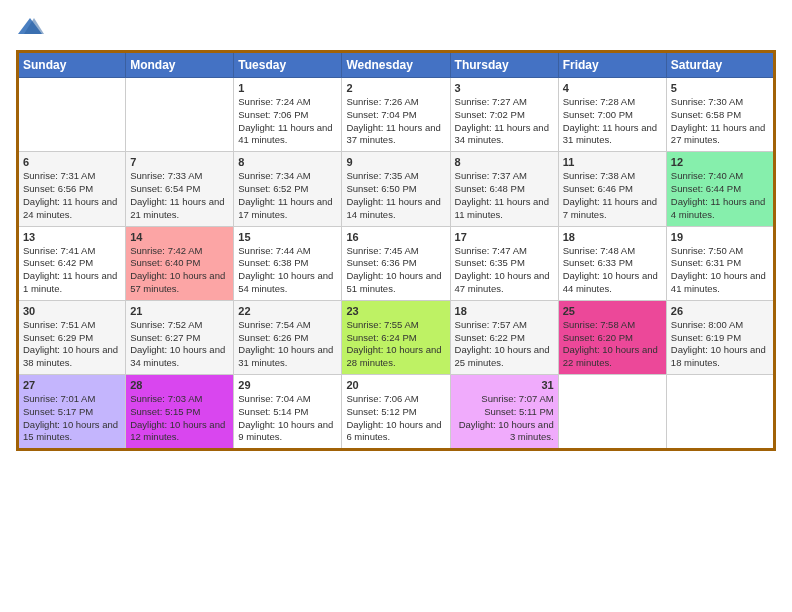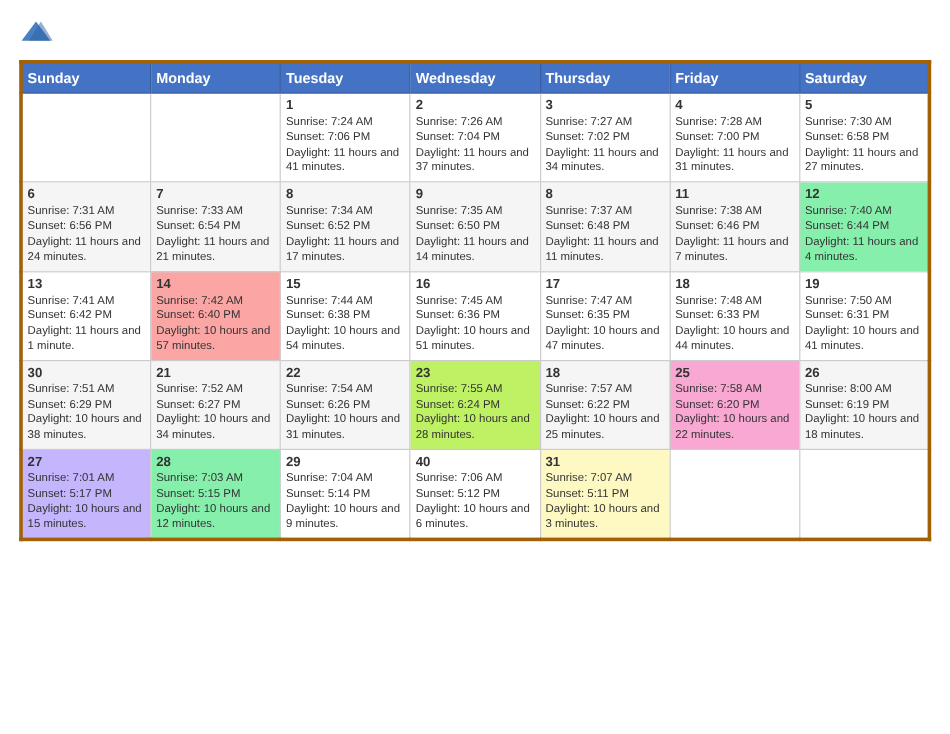--- a/index.html
+++ b/index.html
@@ -210,47 +210,47 @@
           <div class="day-info">Sunrise: 7:54 AM<br>Sunset: 6:26 PM<br>Daylight: 10 hours and 31 minutes.</div>
         </td>
         <td style="background: #bef264;">
           <span class="day-num">23</span>
           <div class="day-info">Sunrise: 7:55 AM<br>Sunset: 6:24 PM<br>Daylight: 10 hours and 28 minutes.</div>
         </td>
         <td style="background: rgb(245, 245, 245);">
           <span class="day-num">18</span>
           <div class="day-info">Sunrise: 7:57 AM<br>Sunset: 6:22 PM<br>Daylight: 10 hours and 25 minutes.</div>
         </td>
-        <td style="background: #f9a8d4;">
+        <td style="background: #ec4899;">
           <span class="day-num">25</span>
           <div class="day-info">Sunrise: 7:58 AM<br>Sunset: 6:20 PM<br>Daylight: 10 hours and 22 minutes.</div>
         </td>
         <td style="background: rgb(245, 245, 245);">
           <span class="day-num">26</span>
           <div class="day-info">Sunrise: 8:00 AM<br>Sunset: 6:19 PM<br>Daylight: 10 hours and 18 minutes.</div>
         </td>
       </tr>
       <tr>
         <td style="background: #c4b5fd; margin-top: 32px;">
           <span class="day-num">27</span>
           <div class="day-info">Sunrise: 7:01 AM<br>Sunset: 5:17 PM<br>Daylight: 10 hours and 15 minutes.</div>
         </td>
-        <td style="background: #86efac;">
+        <td style="background: #d946ef;">
           <span class="day-num">28</span>
           <div class="day-info">Sunrise: 7:03 AM<br>Sunset: 5:15 PM<br>Daylight: 10 hours and 12 minutes.</div>
         </td>
         <td style="background: rgb(255, 255, 255);">
           <span class="day-num">29</span>
           <div class="day-info">Sunrise: 7:04 AM<br>Sunset: 5:14 PM<br>Daylight: 10 hours and 9 minutes.</div>
         </td>
         <td style="background: rgb(255, 255, 255);">
-          <span class="day-num">40</span>
+          <span class="day-num">20</span>
           <div class="day-info">Sunrise: 7:06 AM<br>Sunset: 5:12 PM<br>Daylight: 10 hours and 6 minutes.</div>
         </td>
-        <td style="background: #fef9c3;">
+        <td style="background: #f0abfc; text-align: right;">
           <span class="day-num">31</span>
           <div class="day-info">Sunrise: 7:07 AM<br>Sunset: 5:11 PM<br>Daylight: 10 hours and 3 minutes.</div>
         </td>
         <td style="background: rgb(255, 255, 255);"></td>
         <td style="background: rgb(255, 255, 255);"></td>
       </tr>
     </tbody>
 </table>
 
 </body></html>

